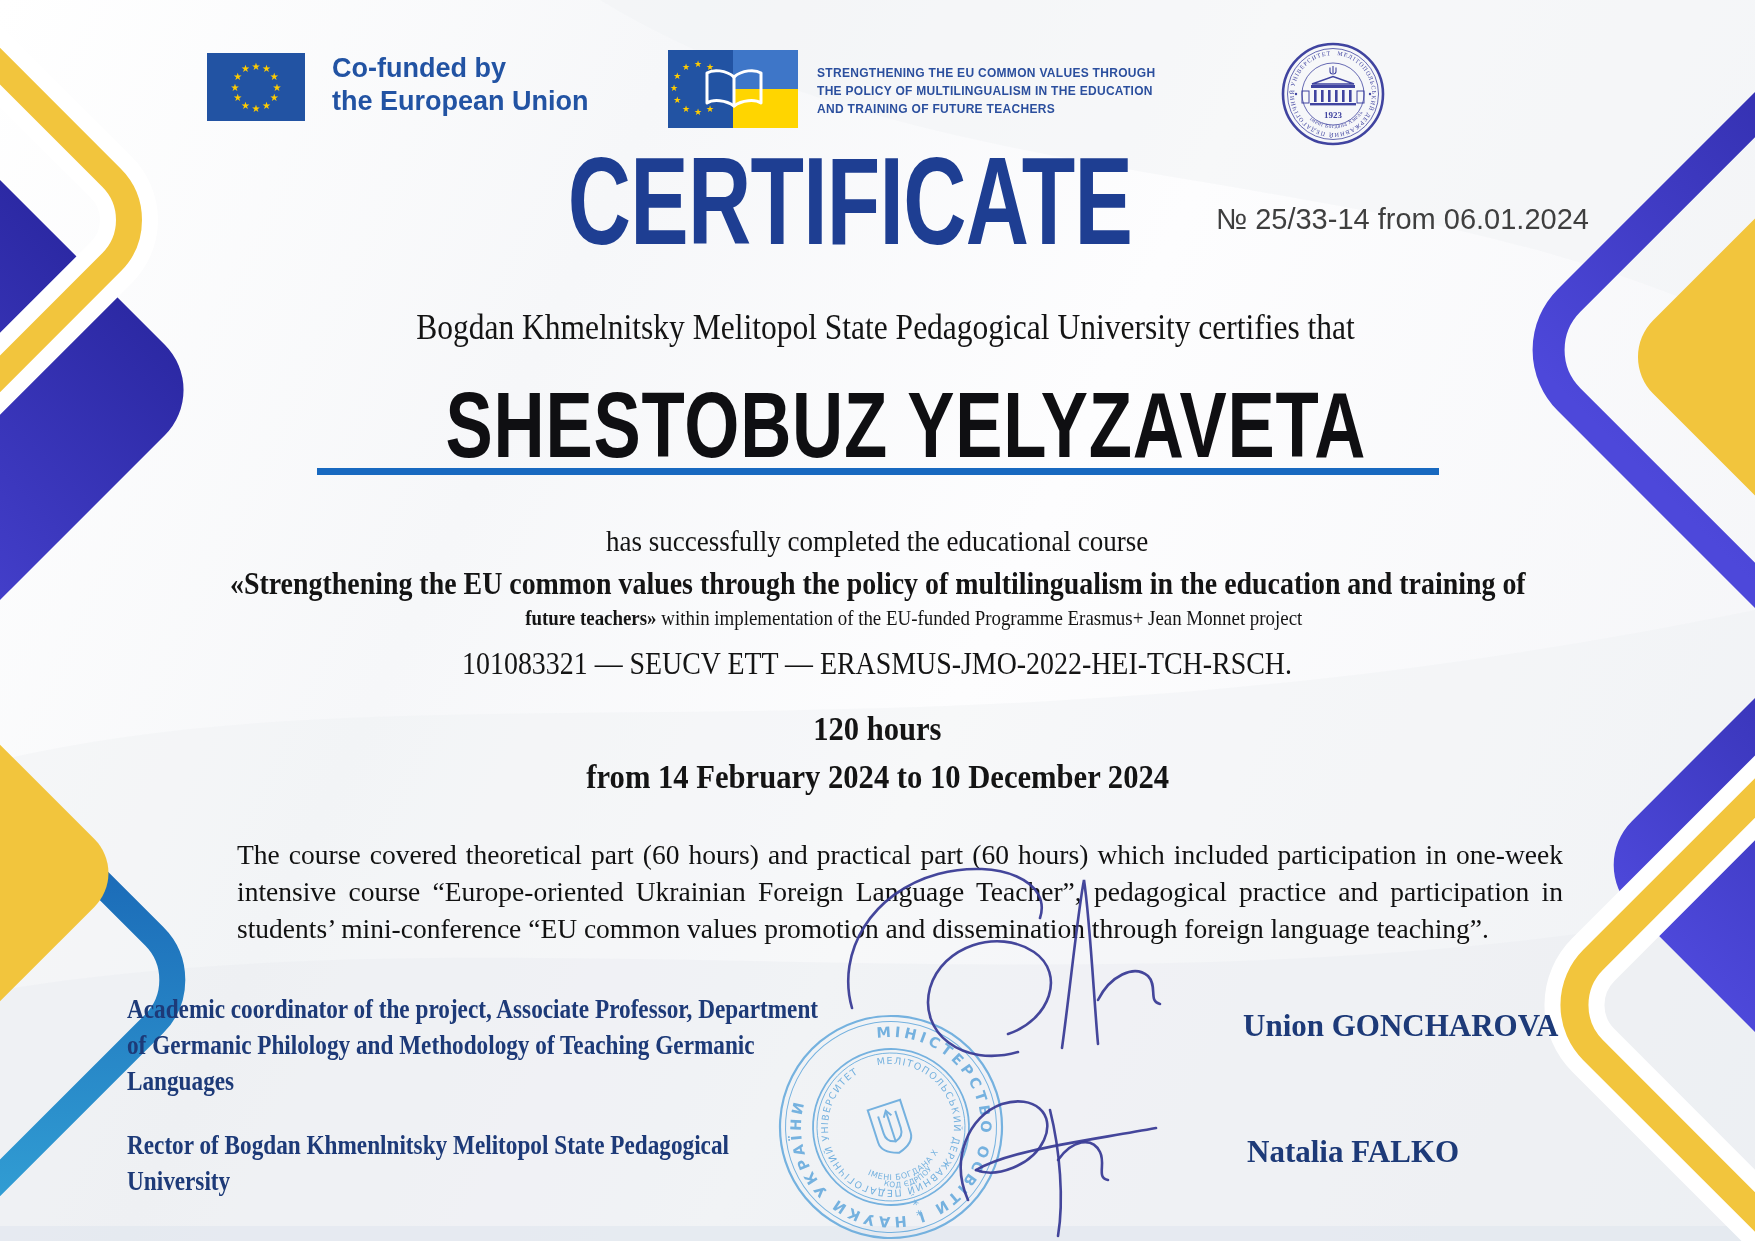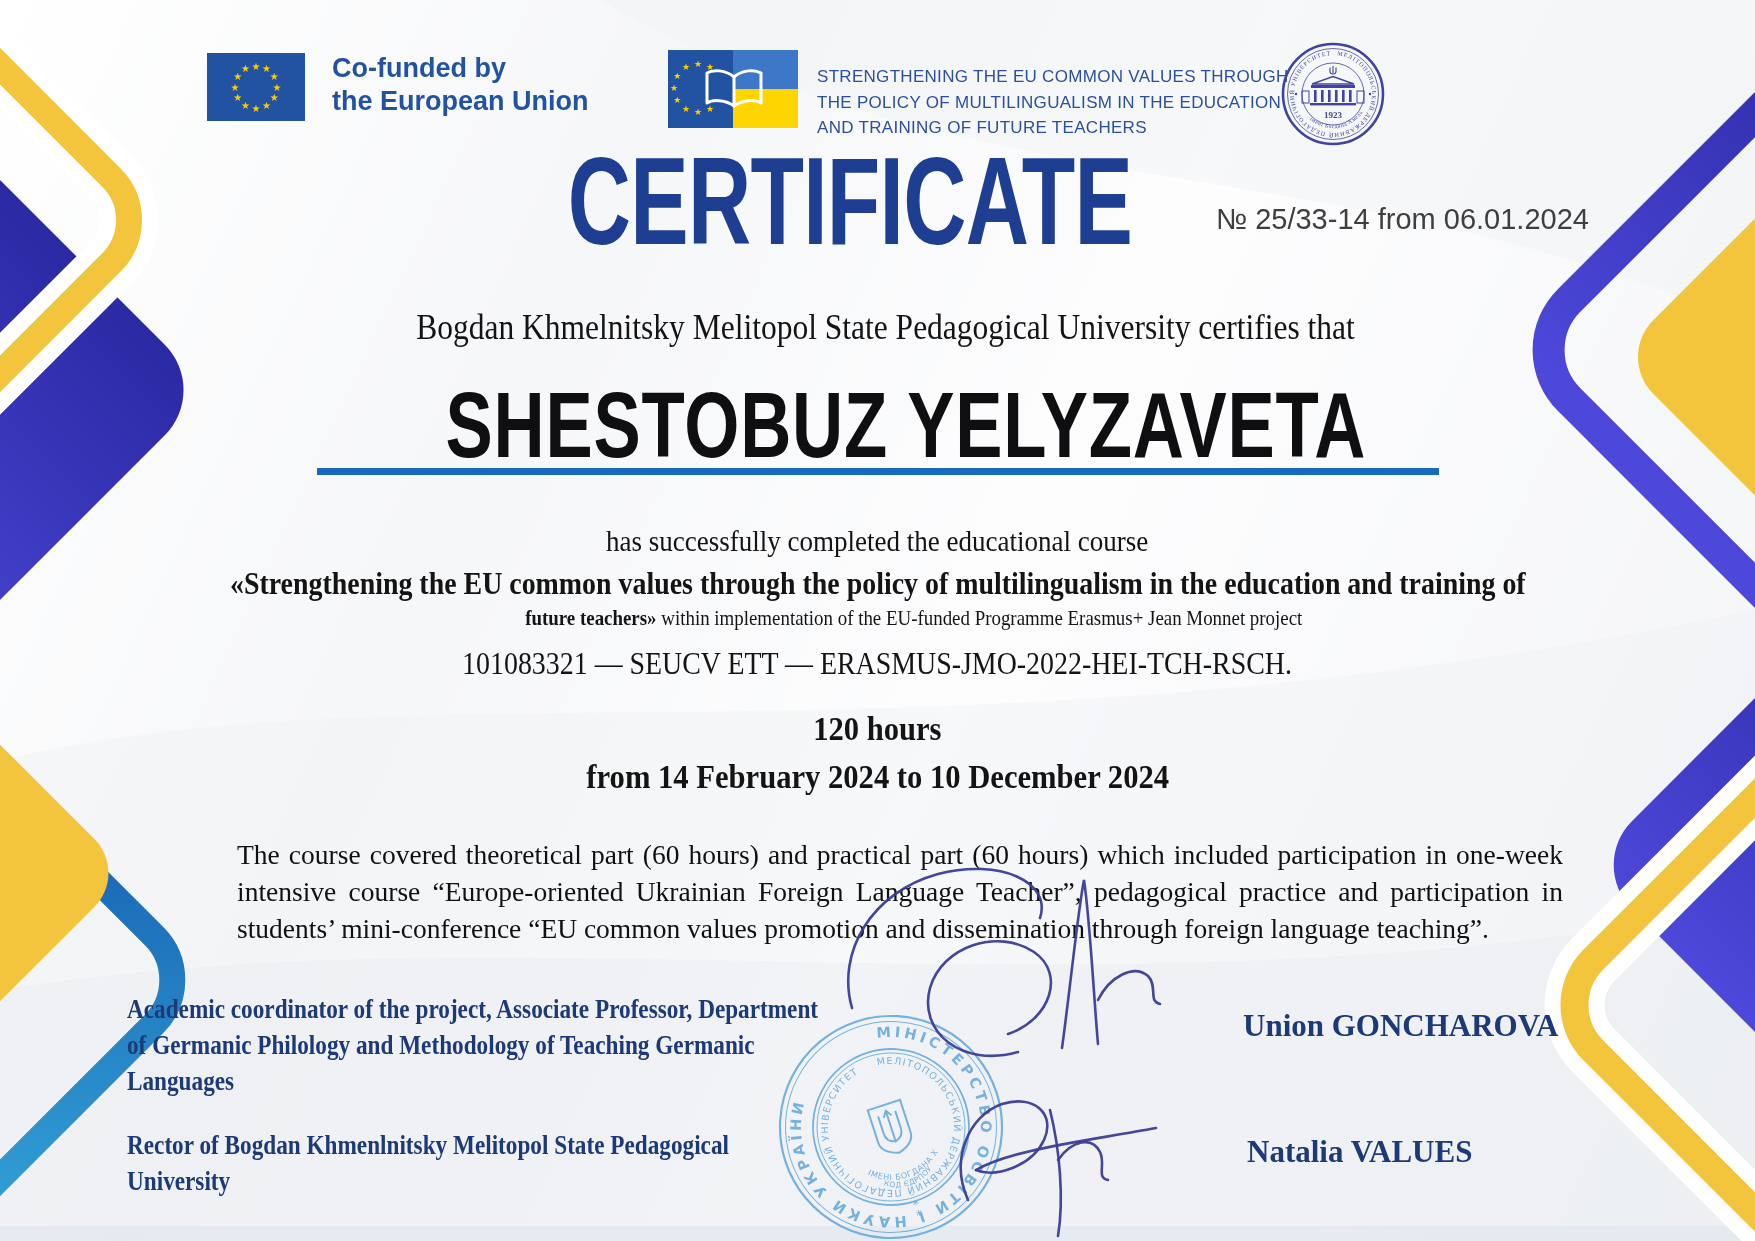--- a/index.html
+++ b/index.html
@@ -8,21 +8,21 @@
     background:linear-gradient(115deg,#ffffff 0%,#f6f7f9 30%,#fdfdfe 55%,#f3f4f7 100%);
     font-family:"Liberation Serif",serif;color:var(--body-text,#141414);
   }
   svg{display:block;}
   .abs{position:absolute;}
   .decor{position:absolute;left:0;top:0;pointer-events:none;}
   
   .eu-cofunded-text{position:absolute;left:332px;top:52px;font-family:"Liberation Sans",sans-serif;
     font-weight:bold;font-size:27px;line-height:1.22;color:var(--logo-blue,#2253a3);}
   .project-title{position:absolute;left:817px;top:64px;font-family:"Liberation Sans",sans-serif;
-    font-weight:normal;font-size:17px;line-height:1.5;letter-spacing:.3px;color:#2b4f9e;}
+    font-weight:bold;font-size:12px;line-height:1.5;letter-spacing:.3px;color:#2b4f9e;}
   
   .cert-title{position:absolute;left:850px;top:148px;transform:translateX(-50%);white-space:nowrap;}
   .cert-title span{display:inline-block;transform:scaleX(.70);font-family:"Liberation Sans",sans-serif;
     font-weight:bold;font-size:125px;line-height:.85;color:var(--title-blue,#1e3e92);letter-spacing:-1px;}
   .cert-number{position:absolute;left:1216px;top:203px;font-family:"Liberation Sans",sans-serif;
     font-size:29px;color:var(--number-gray,#3f3f3f);white-space:nowrap;}
   
   .crow{position:absolute;left:0;width:1755px;text-align:center;white-space:nowrap;}
   .crow>span{display:inline-block;transform:scaleX(.90);}
   .issuer{top:308px;font-size:35px;padding-left:8px;}
@@ -210,21 +210,21 @@
   </div>
   <div class="crow dates">
     <span>from 14 February 2024 to 10 December 2024</span>
   </div>
 
   <div class="descr">The course covered theoretical part (60 hours) and practical part (60 hours) which included participation in one-week intensive course “Europe-oriented Ukrainian Foreign Language Teacher”, pedagogical practice and participation in students’ mini-conference “EU common values promotion and dissemination through foreign language teaching”.</div>
 
   <div class="role role1">Academic coordinator of the project, Associate Professor, Department of Germanic Philology and Methodology of Teaching Germanic Languages</div>
   <div class="role role2">Rector of Bogdan Khmenlnitsky Melitopol State Pedagogical University</div>
   <div class="sig-name name1">Union GONCHAROVA</div>
-  <div class="sig-name name2">Natalia VALUES</div>
+  <div class="sig-name name2">Natalia FALKO</div>
 
   <svg class="abs" style="left:774px;top:1010px;opacity:.9;" width="234" height="231" viewBox="0 0 234 231">
     <defs>
       <path id="stampOut" d="M117,27 a90,90 0 1 1 -0.02,0" fill="none"></path>
       <path id="stampIn" d="M117,54 a63,63 0 1 1 -0.02,0" fill="none"></path>
       <path id="stampBtm" d="M80,155 A53,53 0 0 0 154,155" fill="none"></path>
       <path id="stampBtm2" d="M92,170 A42,42 0 0 0 142,170" fill="none"></path>
     </defs>
     <g transform="rotate(-18 117 117)">
       <circle cx="117" cy="117" r="111" class="stamp-stroke" stroke-width="2.2"></circle>

